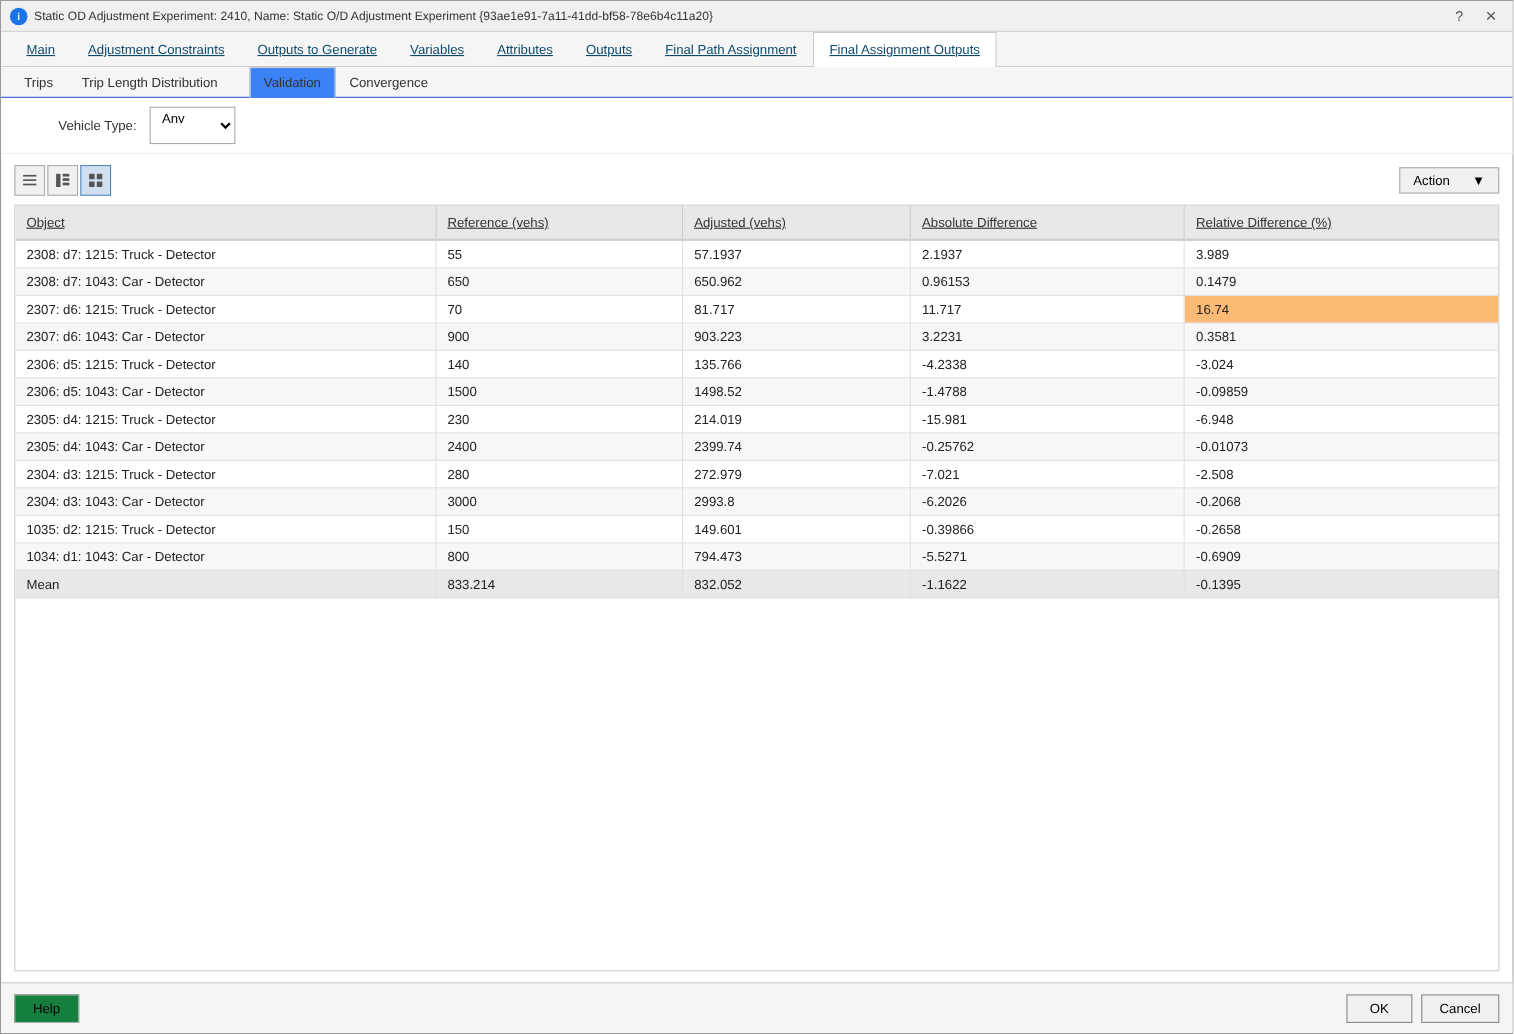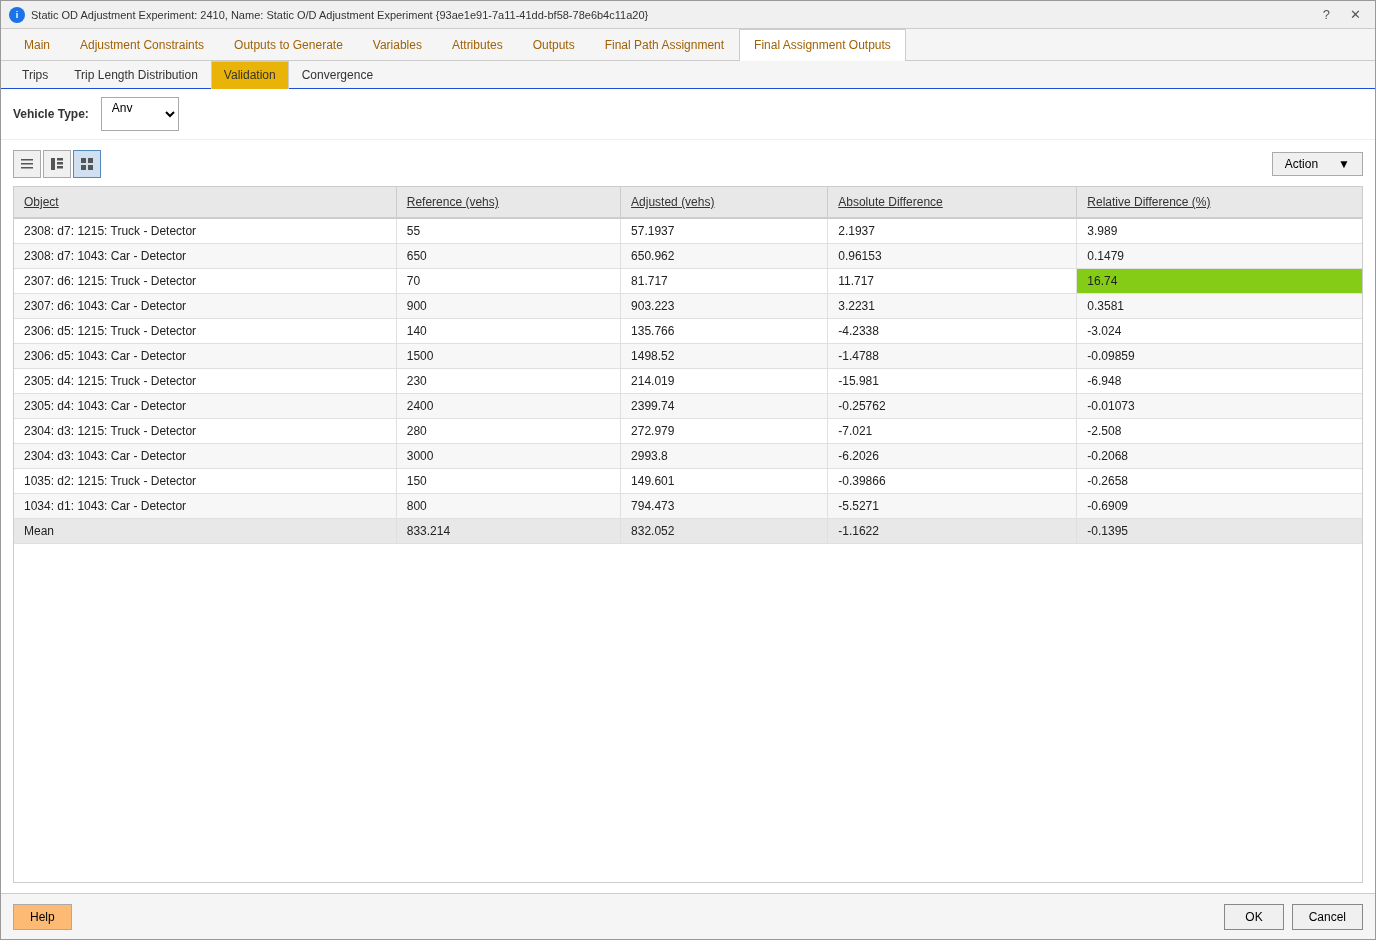--- a/index.html
+++ b/index.html
@@ -7,53 +7,53 @@
     
     .window { width: 1376px; height: 940px; background: #fff; display: flex; flex-direction: column; border: 1px solid #999; }
     
     .title-bar { background: #f0f0f0; padding: 4px 8px; display: flex; align-items: center; justify-content: space-between; border-bottom: 1px solid #ccc; height: 28px; }
     .title-bar-left { display: flex; align-items: center; gap: 6px; font-size: 11px; color: #333; }
     .title-icon { width: 16px; height: 16px; background: #1a73e8; border-radius: 50%; display: flex; align-items: center; justify-content: center; color: white; font-size: 9px; font-weight: bold; }
     .title-bar-right { display: flex; gap: 8px; }
     .title-btn { background: none; border: none; cursor: pointer; font-size: 13px; color: #555; padding: 2px 6px; }
 
     .tab-bar { display: flex; background: #f5f5f5; border-bottom: 1px solid #ccc; padding: 0 8px; }
-    .tab { padding: 8px 14px; cursor: pointer; font-size: 12px; border: 1px solid transparent; border-bottom: none; color: #a16207; white-space: nowrap; }
+    .tab { padding: 8px 14px; cursor: pointer; font-size: 12px; border: 1px solid transparent; border-bottom: none; color: #0c4a6e; white-space: nowrap; text-decoration: underline; }
     .tab.active { background: #fff; border-color: #ccc; border-bottom-color: #fff; margin-bottom: -1px; z-index: 1; }
 
     .sub-tab-bar { display: flex; background: #f5f5f5; border-bottom: 1px solid #1d4ed8; padding: 0 8px; }
     .sub-tab { padding: 6px 12px; cursor: pointer; font-size: 12px; border: 1px solid transparent; border-bottom: none; color: #333; }
-    .sub-tab.active { background: #eab308; border-color: #ccc; border-bottom-color: #fff; margin-bottom: -1px; z-index: 1; }
+    .sub-tab.active { background: #3b82f6; border-color: #ccc; border-bottom-color: #fff; margin-bottom: -1px; z-index: 1; margin-left: 16px; }
 
     .toolbar-row { display: flex; align-items: center; padding: 8px 12px; gap: 12px; background: #fff; border-bottom: 1px solid #eee; }
-    .vehicle-type-label { font-size: 12px; color: #333; font-weight: 700; }
+    .vehicle-type-label { font-size: 12px; color: #333; font-weight: 400; margin-left: 40px; }
     .vehicle-type-select { font-size: 12px; padding: 2px 20px 18px 6px; border: 1px solid #aaa; background: #fff; cursor: pointer; height: 34px; appearance: auto; }
 
     .content-area { flex: 1; padding: 10px 12px; display: flex; flex-direction: column; overflow: hidden; }
 
     .action-toolbar { display: flex; justify-content: space-between; align-items: center; margin-bottom: 8px; }
     .view-buttons { display: flex; gap: 2px; }
     .view-btn { width: 28px; height: 28px; border: 1px solid #aaa; background: #f0f0f0; cursor: pointer; display: flex; align-items: center; justify-content: center; font-size: 14px; color: #555; }
     .view-btn.active { background: #d0e0f0; border-color: #5588bb; }
 
     .action-btn { padding: 4px 12px; border: 1px solid #aaa; background: #f0f0f0; cursor: pointer; font-size: 12px; display: flex; align-items: center; gap: 20px; }
 
     .table-container { flex: 1; overflow: auto; border: 1px solid #ccc; }
     table { width: 100%; border-collapse: collapse; font-size: 12px; }
     thead tr { background: #e8e8e8; }
     th { padding: 8px 10px; text-align: left; border-bottom: 2px solid #ccc; border-right: 1px solid #ccc; font-weight: 500; color: #333; white-space: nowrap; text-decoration: underline; }
     th:last-child { border-right: none; }
     td { padding: 5px 10px; border-bottom: 1px solid #e0e0e0; border-right: 1px solid #e0e0e0; color: #222; }
     td:last-child { border-right: none; }
     tbody tr:nth-child(even) { background: #f7f7f7; }
-    .row-highlighted td:last-child { background: #84cc16; }
+    .row-highlighted td:last-child { background: #fdba74; }
     .row-mean { background: #e8e8e8 !important; }
 
     .footer { display: flex; justify-content: space-between; align-items: center; padding: 8px 12px; border-top: 1px solid #ccc; background: #f5f5f5; height: 46px; }
-    .help-btn { padding: 5px 16px; border: 1px solid #aaa; background: #fdba74; cursor: pointer; font-size: 12px; }
+    .help-btn { padding: 5px 16px; border: 1px solid #aaa; background: #15803d; cursor: pointer; font-size: 12px; }
     .footer-right { display: flex; gap: 8px; }
     .ok-btn { padding: 5px 20px; border: 1px solid #888; background: #f0f0f0; cursor: pointer; font-size: 12px; }
     .cancel-btn { padding: 5px 16px; border: 1px solid #888; background: #f0f0f0; cursor: pointer; font-size: 12px; }
   </style>
 </head>
 <body>
 
 <div class="window">
 
   <div class="title-bar">

